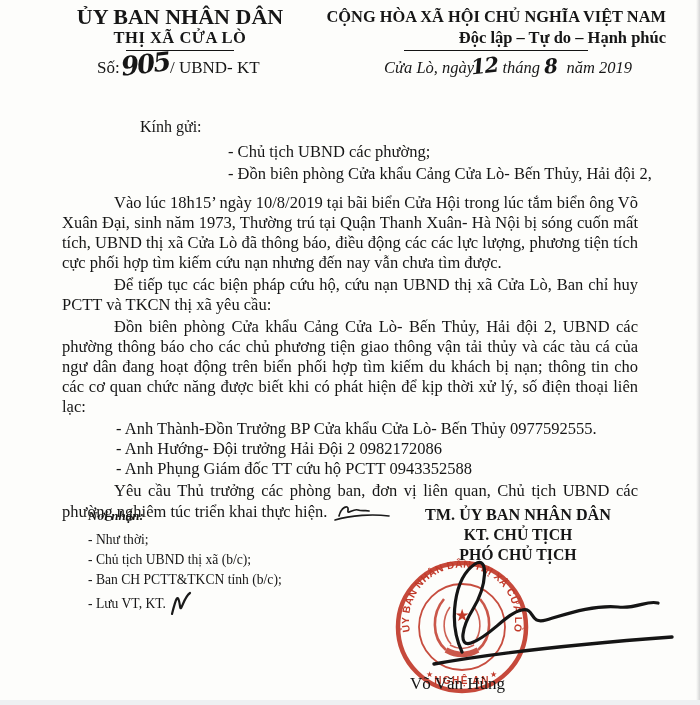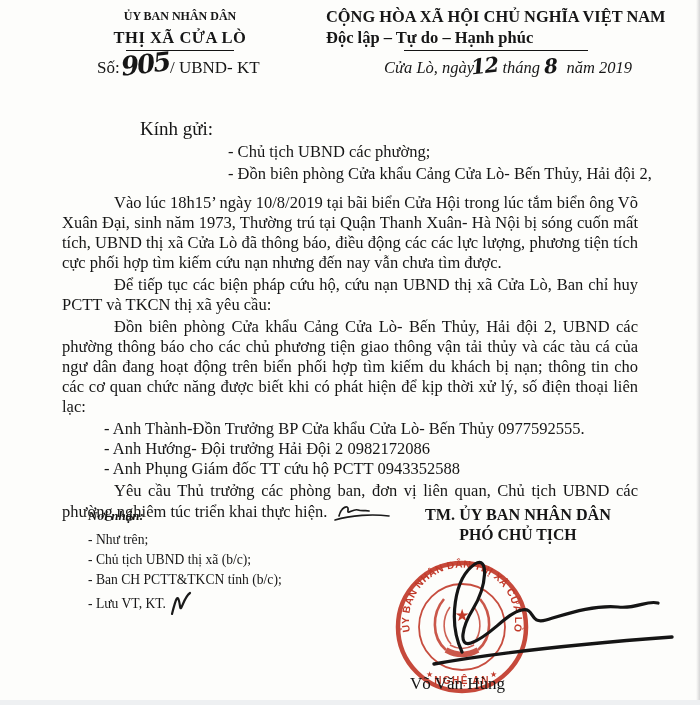--- a/index.html
+++ b/index.html
@@ -7,42 +7,42 @@
   .page{
     position:relative;
     width:700px;height:705px;
     background:#fdfdfb;
     font-family:"Liberation Serif","DejaVu Serif",serif;
     color:#161616;
     overflow:hidden;
   }
   
   .issuer{position:absolute;left:55px;top:6px;width:250px;text-align:center;font-weight:bold;}
-  .issuer .l1{font-size:12px;line-height:21px;}
+  .issuer .l1{font-size:22px;line-height:21px;}
   .issuer .l2{font-size:16.5px;line-height:21px;letter-spacing:0.5px;}
   .issuer .u-line{width:108px;margin:2px auto 0;border-top:1.6px solid #141414;}
-  .national{position:absolute;left:326px;top:6px;width:340px;text-align:left;font-weight:bold;}
+  .national{position:absolute;left:326px;top:6px;width:340px;text-align:right;font-weight:bold;}
   .national .l1{font-size:16.4px;line-height:21px;}
   .national .l2{font-size:16.5px;line-height:22px;}
   .national .u-line{width:184px;margin:1px auto 0;border-top:1.6px solid #141414;}
   .doc-number{position:absolute;left:97px;top:54px;font-size:17px;white-space:nowrap;}
   .hw{font-family:"DejaVu Serif",serif;font-style:italic;font-weight:bold;display:inline-block;}
   .hw-num{font-size:26px;line-height:20px;transform:rotate(-7deg);margin:0 1px 0 1px;letter-spacing:-2px;}
   .subject{position:absolute;left:96px;top:86px;font-size:13.8px;}
   .dateline{position:absolute;left:358px;top:58px;width:300px;text-align:center;font-style:italic;font-size:16.5px;white-space:nowrap;}
   .hw-day{font-size:21px;line-height:16px;transform:rotate(-6deg);margin-left:-3px;letter-spacing:-1px;}
   .hw-month{font-size:20px;line-height:16px;transform:rotate(-4deg);}
   
-  .salutation{position:absolute;left:140px;top:118px;font-size:19px;}
+  .salutation{position:absolute;left:140px;top:118px;font-size:16px;}
   .recipients{position:absolute;left:228px;top:141px;font-size:16.5px;line-height:22px;}
   
   .body-text{position:absolute;left:62px;top:193px;width:588px;font-size:16.5px;line-height:20px;text-align:justify;}
   .body-text p{margin:0 12px 2px 0;text-indent:52px;}
   .contacts{margin:0 0 2px 42px;text-align:left;}
-  .contacts div{line-height:20px;}
+  .contacts div{line-height:20px;margin-left:12px;}
   .closing{position:relative;}
   .closing-mark{display:inline-block;vertical-align:-6px;margin-left:6px;}
   
   .noi-nhan{position:absolute;left:88px;top:508px;font-size:13.6px;}
   .noi-nhan .title{font-weight:bold;font-style:italic;font-size:13px;margin-bottom:6px;}
   .noi-nhan .items div{line-height:20px;}
   .nn-mark{display:inline-block;vertical-align:-8px;margin-left:2px;}
   .sign-block{position:absolute;left:368px;top:505px;width:300px;text-align:center;font-weight:bold;}
   .sign-block .s1{font-size:16.2px;line-height:20px;font-family:Liberation Serif, serif;}
   .sign-block .s2,.sign-block .s3{font-size:15.8px;line-height:20px;}
@@ -93,31 +93,32 @@
     </div>
     <p class="closing"><span>Yêu cầu Thủ trưởng  các phòng ban, đơn vị liên quan, Chủ tịch UBND các phường nghiêm túc triển khai thực hiện.</span><svg class="closing-mark" width="58" height="22" viewBox="0 0 58 22">
           <path d="M6,15 C8,6 16,3 15,9 C14,15 20,7 25,9 C29,10.5 33,9 36,10" fill="none" stroke="#1a1a1a" stroke-width="1.7" stroke-linecap="round"></path>
           <path d="M2,19 C18,14 40,13 56,15" fill="none" stroke="#1a1a1a" stroke-width="1.7" stroke-linecap="round"></path>
         </svg></p>
   </div>
 
   <div class="noi-nhan">
     <div class="title">Nơi nhận:</div>
     <div class="items">
-      <div>- Như trên;</div>
+      <div>- Như thời;</div>
       <div>- Chủ tịch UBND thị xã (b/c);</div>
       <div>- Ban CH PCTT&amp;TKCN tỉnh (b/c);</div>
       <div><span>- Lưu VT, KT.</span><svg class="nn-mark" width="24" height="26" viewBox="0 0 24 26">
             <path d="M4,24 C8,8 10,2 12,16 C13,24 15,8 22,3" fill="none" stroke="#1a1a1a" stroke-width="2.2" stroke-linecap="round"></path>
           </svg></div>
     </div>
   </div>
 
   <div class="sign-block">
     <div class="s1">TM. ỦY BAN NHÂN DÂN</div>
+    <div class="s2">KT. CHỦ TỊCH</div>
     <div class="s3">PHÓ CHỦ TỊCH</div>
   </div>
 
   <svg class="seal" viewBox="0 0 140 140">
     <defs>
       <path id="sealTopArc" d="M 22 86 A 53 53 0 1 1 118 86" fill="none"></path>
     </defs>
     <circle cx="70" cy="70" r="64" fill="none" stroke="#c13a2a" stroke-width="4.5" opacity="0.92"></circle>
     <circle cx="70" cy="70" r="43" fill="none" stroke="#c13a2a" stroke-width="1.8" opacity="0.9"></circle>
     <text font-size="10.3" font-weight="bold" fill="#c13a2a" letter-spacing="0.4" font-family="Liberation Sans, sans-serif">

